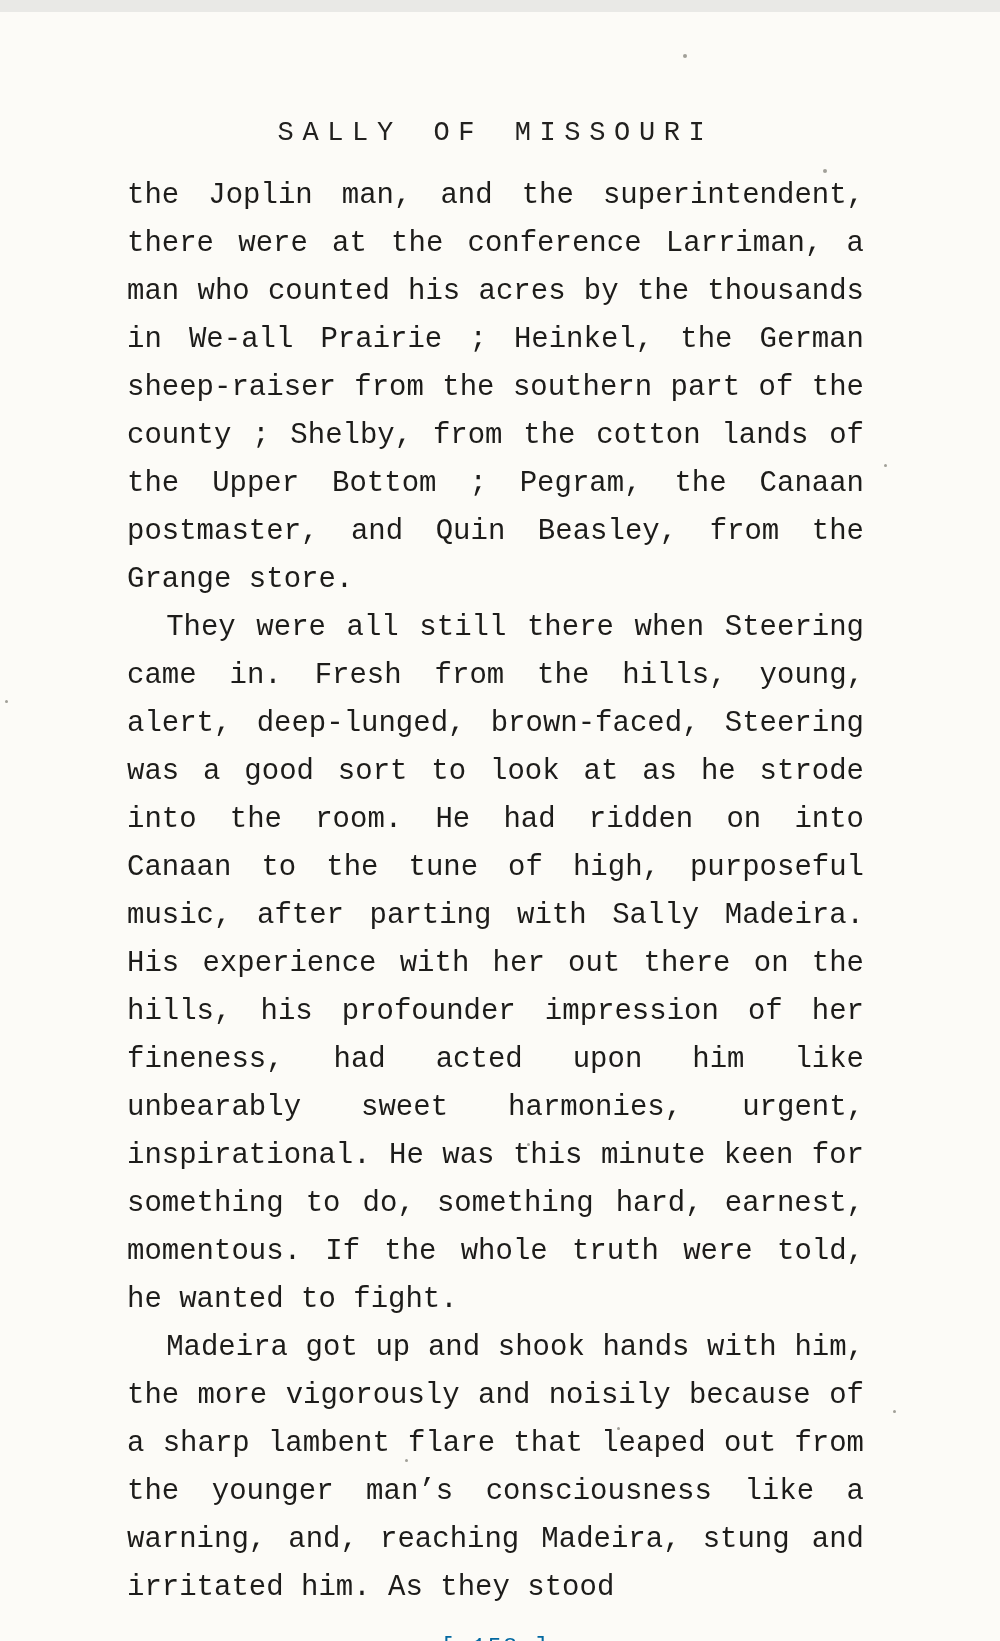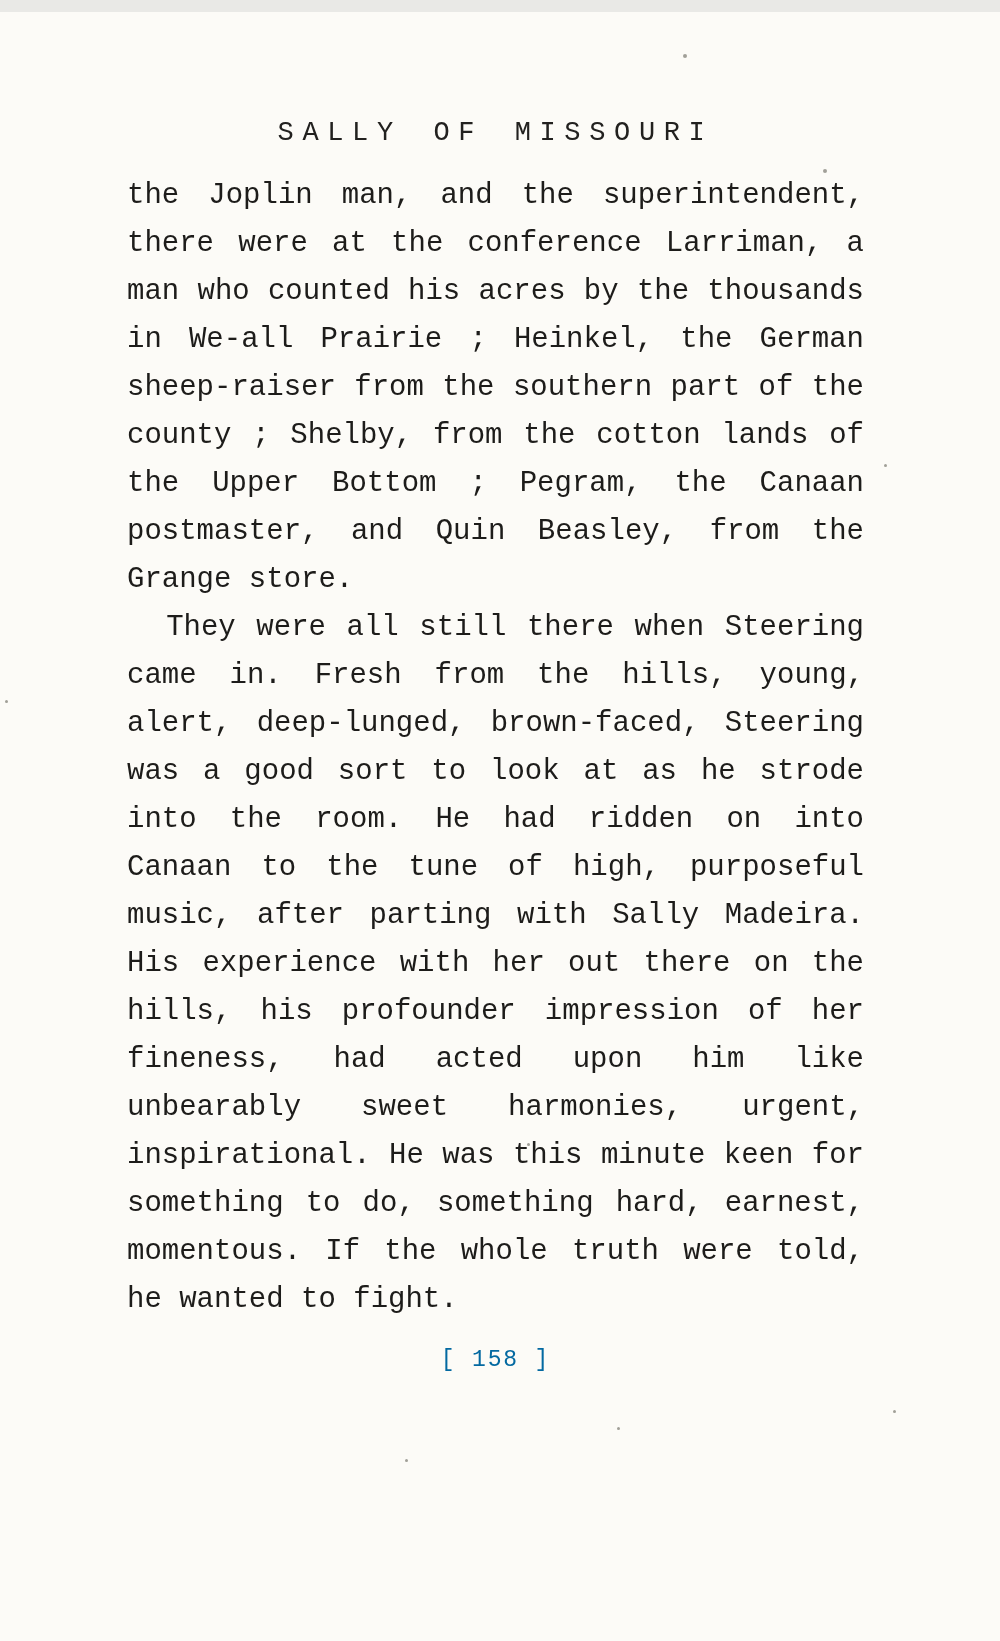--- a/index.html
+++ b/index.html
@@ -81,16 +81,17 @@
   <div class="speck s5"></div>
   <div class="speck s6"></div>
   <div class="speck s7"></div>
   <div class="speck s8"></div>
 
   <div class="running-head">SALLY OF MISSOURI</div>
 
   <div class="text-block">
     <p class="para no-indent">the Joplin man, and the superintendent, there were at the conference Larriman, a man who counted his acres by the thousands in We-all Prairie ; Heinkel, the German sheep-raiser from the southern part of the county ; Shelby, from the cotton lands of the Upper Bottom ; Pegram, the Canaan postmaster, and Quin Beasley, from the Grange store.</p>
     <p class="para">They were all still there when Steering came in. Fresh from the hills, young, alert, deep-lunged, brown-faced, Steering was a good sort to look at as he strode into the room.  He had ridden on into Canaan to the tune of high, purposeful music, after parting with Sally Madeira.  His experience with her out there on the hills, his profounder impression of her fineness, had acted upon him like unbearably sweet harmonies, urgent, inspirational.  He was this minute keen for something to do, something hard, earnest, momentous.  If the whole truth were told, he wanted to fight.</p>
+    <p class="para">Madeira got up and shook hands with him, the more vigorously and noisily because of a sharp lambent flare that leaped out from the younger man’s consciousness like a warning, and, reaching Madeira, stung and irritated him.  As they stood</p>
     <div class="folio">[ 158 ]</div>
   </div>
 
 </div>
 
 </body></html>

